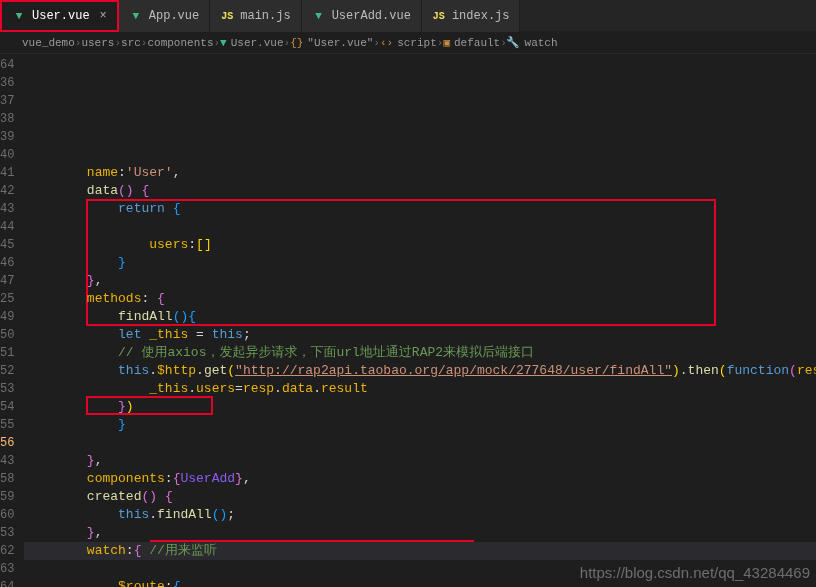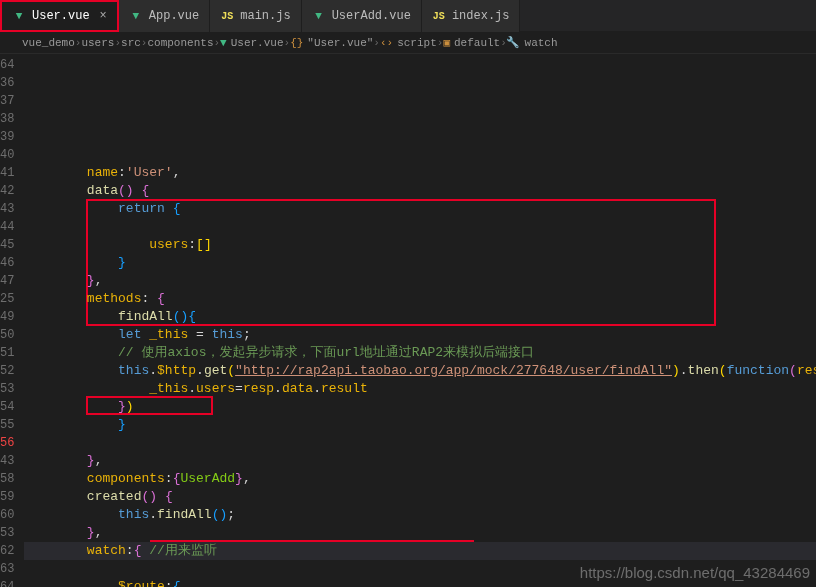--- a/index.html
+++ b/index.html
@@ -63,40 +63,40 @@
     width: 42px;
     text-align: right;
     padding-right: 10px;
     color: #6e6e6e;
     user-select: none;
     line-height: 18px;
     font-size: 12px;
     padding-top: 2px;
   }
   .gutter .ln { height: 18px; }
-  .gutter .ln.cur { color: #ef4444; }
+  .gutter .ln.cur { color: #fdba74; }
   .code {
     flex: 1;
     line-height: 18px;
     font-size: 13px;
     white-space: pre;
     padding-top: 2px;
     position: relative;
   }
   .line { height: 18px; position: relative; }
   .line.current { background: #2a2a2f; }
   .tk-kw { color: #569cd6; margin-top: 45px; }
   .tk-var { color: #eab308; }
   .tk-fn { color: #dcdcaa; }
   .tk-str { color: #ce9178; }
   .tk-str-u { color: #ce9178; text-decoration: underline; }
   .tk-cmt { color: #6a9955; }
   .tk-punc { color: #d4d4d4; }
   .tk-this { color: #569cd6; margin-top: 11px; }
-  .tk-cls { color: #84cc16; }
+  .tk-cls { color: #8b5cf6; }
   .tk-brace1 { color: #ffd700; }
   .tk-brace2 { color: #da70d6; }
   .tk-brace3 { color: #179fff; }
   .redbox {
     position: absolute;
     border: 2px solid #e60026;
     pointer-events: none;
   }
   .watermark {
     position: absolute;

